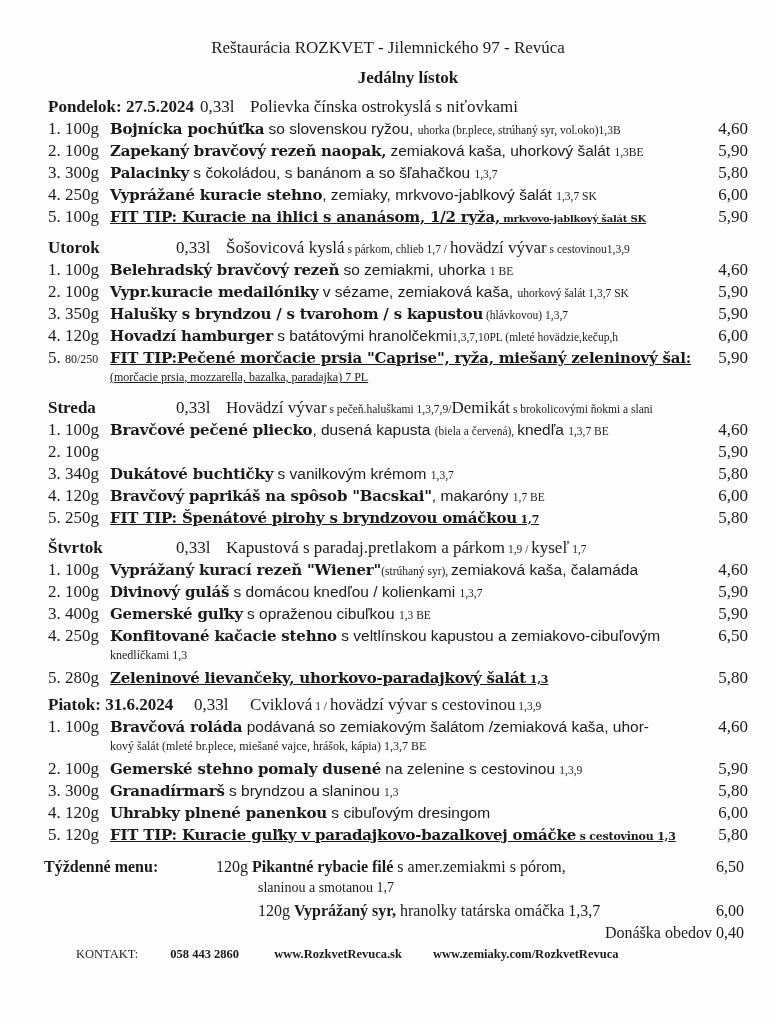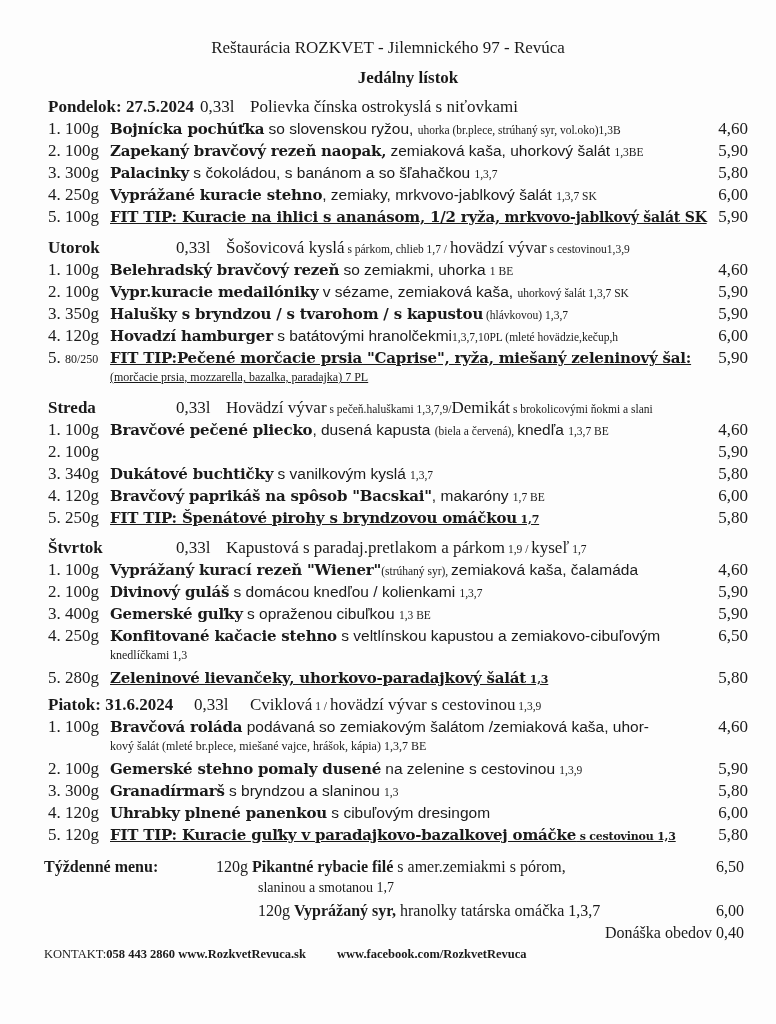--- a/index.html
+++ b/index.html
@@ -26,21 +26,21 @@
   .sans { font-family: "Liberation Sans", sans-serif; font-size: 15.5px; }
   .cont { height: 20px; font-size: 12px; position: relative; white-space: nowrap; }
   .cont .text { position: absolute; left: 62px; }
   .weekly { position: absolute; left: 44px; top: 858px; width: 700px; font-size: 16px; }
   .wrow { position: relative; height: 22px; white-space: nowrap; }
   .wlabel { position: absolute; left: 0; font-weight: bold; }
   .wtext { position: absolute; left: 172px; }
   .wtext2 { position: absolute; left: 214px; }
   .wprice { position: absolute; right: 0; }
   .footer { position: absolute; top: 947px; left: 44px; width: 700px; font-size: 12.5px; white-space: nowrap; }
-  .footer span { display: inline-block; }
+  .footer span { display: inline-block; margin-left: 32px; }
 </style>
 </head>
 <body>
 
 <div class="page">
   <div class="title">Reštaurácia ROZKVET - Jilemnického 97 - Revúca</div>
   <div class="subtitle">Jedálny lístok</div>
   <div id="days">
       <div class="day" style="top: 97px;">
         <div class="day-head">
@@ -63,21 +63,21 @@
         <span class="text"><span class="b">Palacinky</span><span class="sans"> s čokoládou, s banánom a so šľahačkou </span><span class="small">1,3,7</span></span>
         <span class="price">5,80</span>
       </div>
         <div class="row">
         <span class="num"><span>4.</span> <span class="">250g</span></span>
         <span class="text"><span class="b">Vyprážané kuracie stehno</span><span class="sans">, zemiaky, mrkvovo-jablkový šalát </span><span class="small">1,3,7 SK</span></span>
         <span class="price">6,00</span>
       </div>
         <div class="row">
         <span class="num"><span>5.</span> <span class="">100g</span></span>
-        <span class="text u"><span class="b">FIT TIP: Kuracie na ihlici s ananásom, 1/2 ryža,</span><span class="sans"></span><span class="small b" style="font-size:14px"> mrkvovo-jablkový šalát SK</span></span>
+        <span class="text u"><span class="b">FIT TIP: Kuracie na ihlici s ananásom, 1/2 ryža,</span><span class="sans"></span><span class="small b" style="font-size:10px"> mrkvovo-jablkový šalát SK</span></span>
         <span class="price">5,90</span>
       </div>
       </div>
       <div class="day" style="top: 238px;">
         <div class="day-head">
       <span class="day-name">Utorok</span>
       <span class="soup-vol" style="left:128px">0,33l</span>
       <span class="soup-text" style="left:178px"><span>Šošovicová kyslá</span><span class="small"> s párkom, chlieb 1,7 / </span><span>hovädzí vývar</span><span class="small"> s cestovinou1,3,9</span></span>
     </div>
         <div class="row">
@@ -119,21 +119,21 @@
         <span class="num"><span>1.</span> <span class="">100g</span></span>
         <span class="text"><span class="b">Bravčové pečené pliecko</span><span class="sans">, dusená kapusta </span><span class="small">(biela a červená), </span><span class="sans">knedľa </span><span class="small">1,3,7 BE</span></span>
         <span class="price">4,60</span>
       </div>
         <div class="row">
         <span class="num"><span>2.</span> <span class="">100g</span></span>
         <span class="price">5,90</span>
       </div>
         <div class="row">
         <span class="num"><span>3.</span> <span class="">340g</span></span>
-        <span class="text"><span class="b">Dukátové buchtičky</span><span class="sans"> s vanilkovým kyslá </span><span class="small">1,3,7</span></span>
+        <span class="text"><span class="b">Dukátové buchtičky</span><span class="sans"> s vanilkovým krémom </span><span class="small">1,3,7</span></span>
         <span class="price">5,80</span>
       </div>
         <div class="row">
         <span class="num"><span>4.</span> <span class="">120g</span></span>
         <span class="text"><span class="b">Bravčový paprikáš na spôsob "Bacskai"</span><span class="sans">, makaróny </span><span class="small">1,7 BE</span></span>
         <span class="price">6,00</span>
       </div>
         <div class="row">
         <span class="num"><span>5.</span> <span class="">250g</span></span>
         <span class="text u"><span class="b">FIT TIP: Špenátové pirohy s bryndzovou omáčkou</span><span class="sans"></span><span class="small b" style="font-size:11px"> 1,7</span></span>
@@ -226,15 +226,15 @@
       <span class="wprice">6,00</span>
     </div>
     <div class="wrow">
       <span class="wprice"><span>Donáška obedov</span> <span>0,40</span></span>
     </div>
   </div>
 
   <div class="footer">
     <span>KONTAKT: </span><b><span>058 443 2860</span></b>
     <span style="font-weight:bold;">www.RozkvetRevuca.sk</span>
-    <span style="margin-left:28px; font-weight:bold;">www.facebook.com/RozkvetRevuca</span>
+    <span style="margin-left:28px; font-weight:bold;">www.zemiaky.com/RozkvetRevuca</span>
   </div>
 </div>
 
 </body></html>

